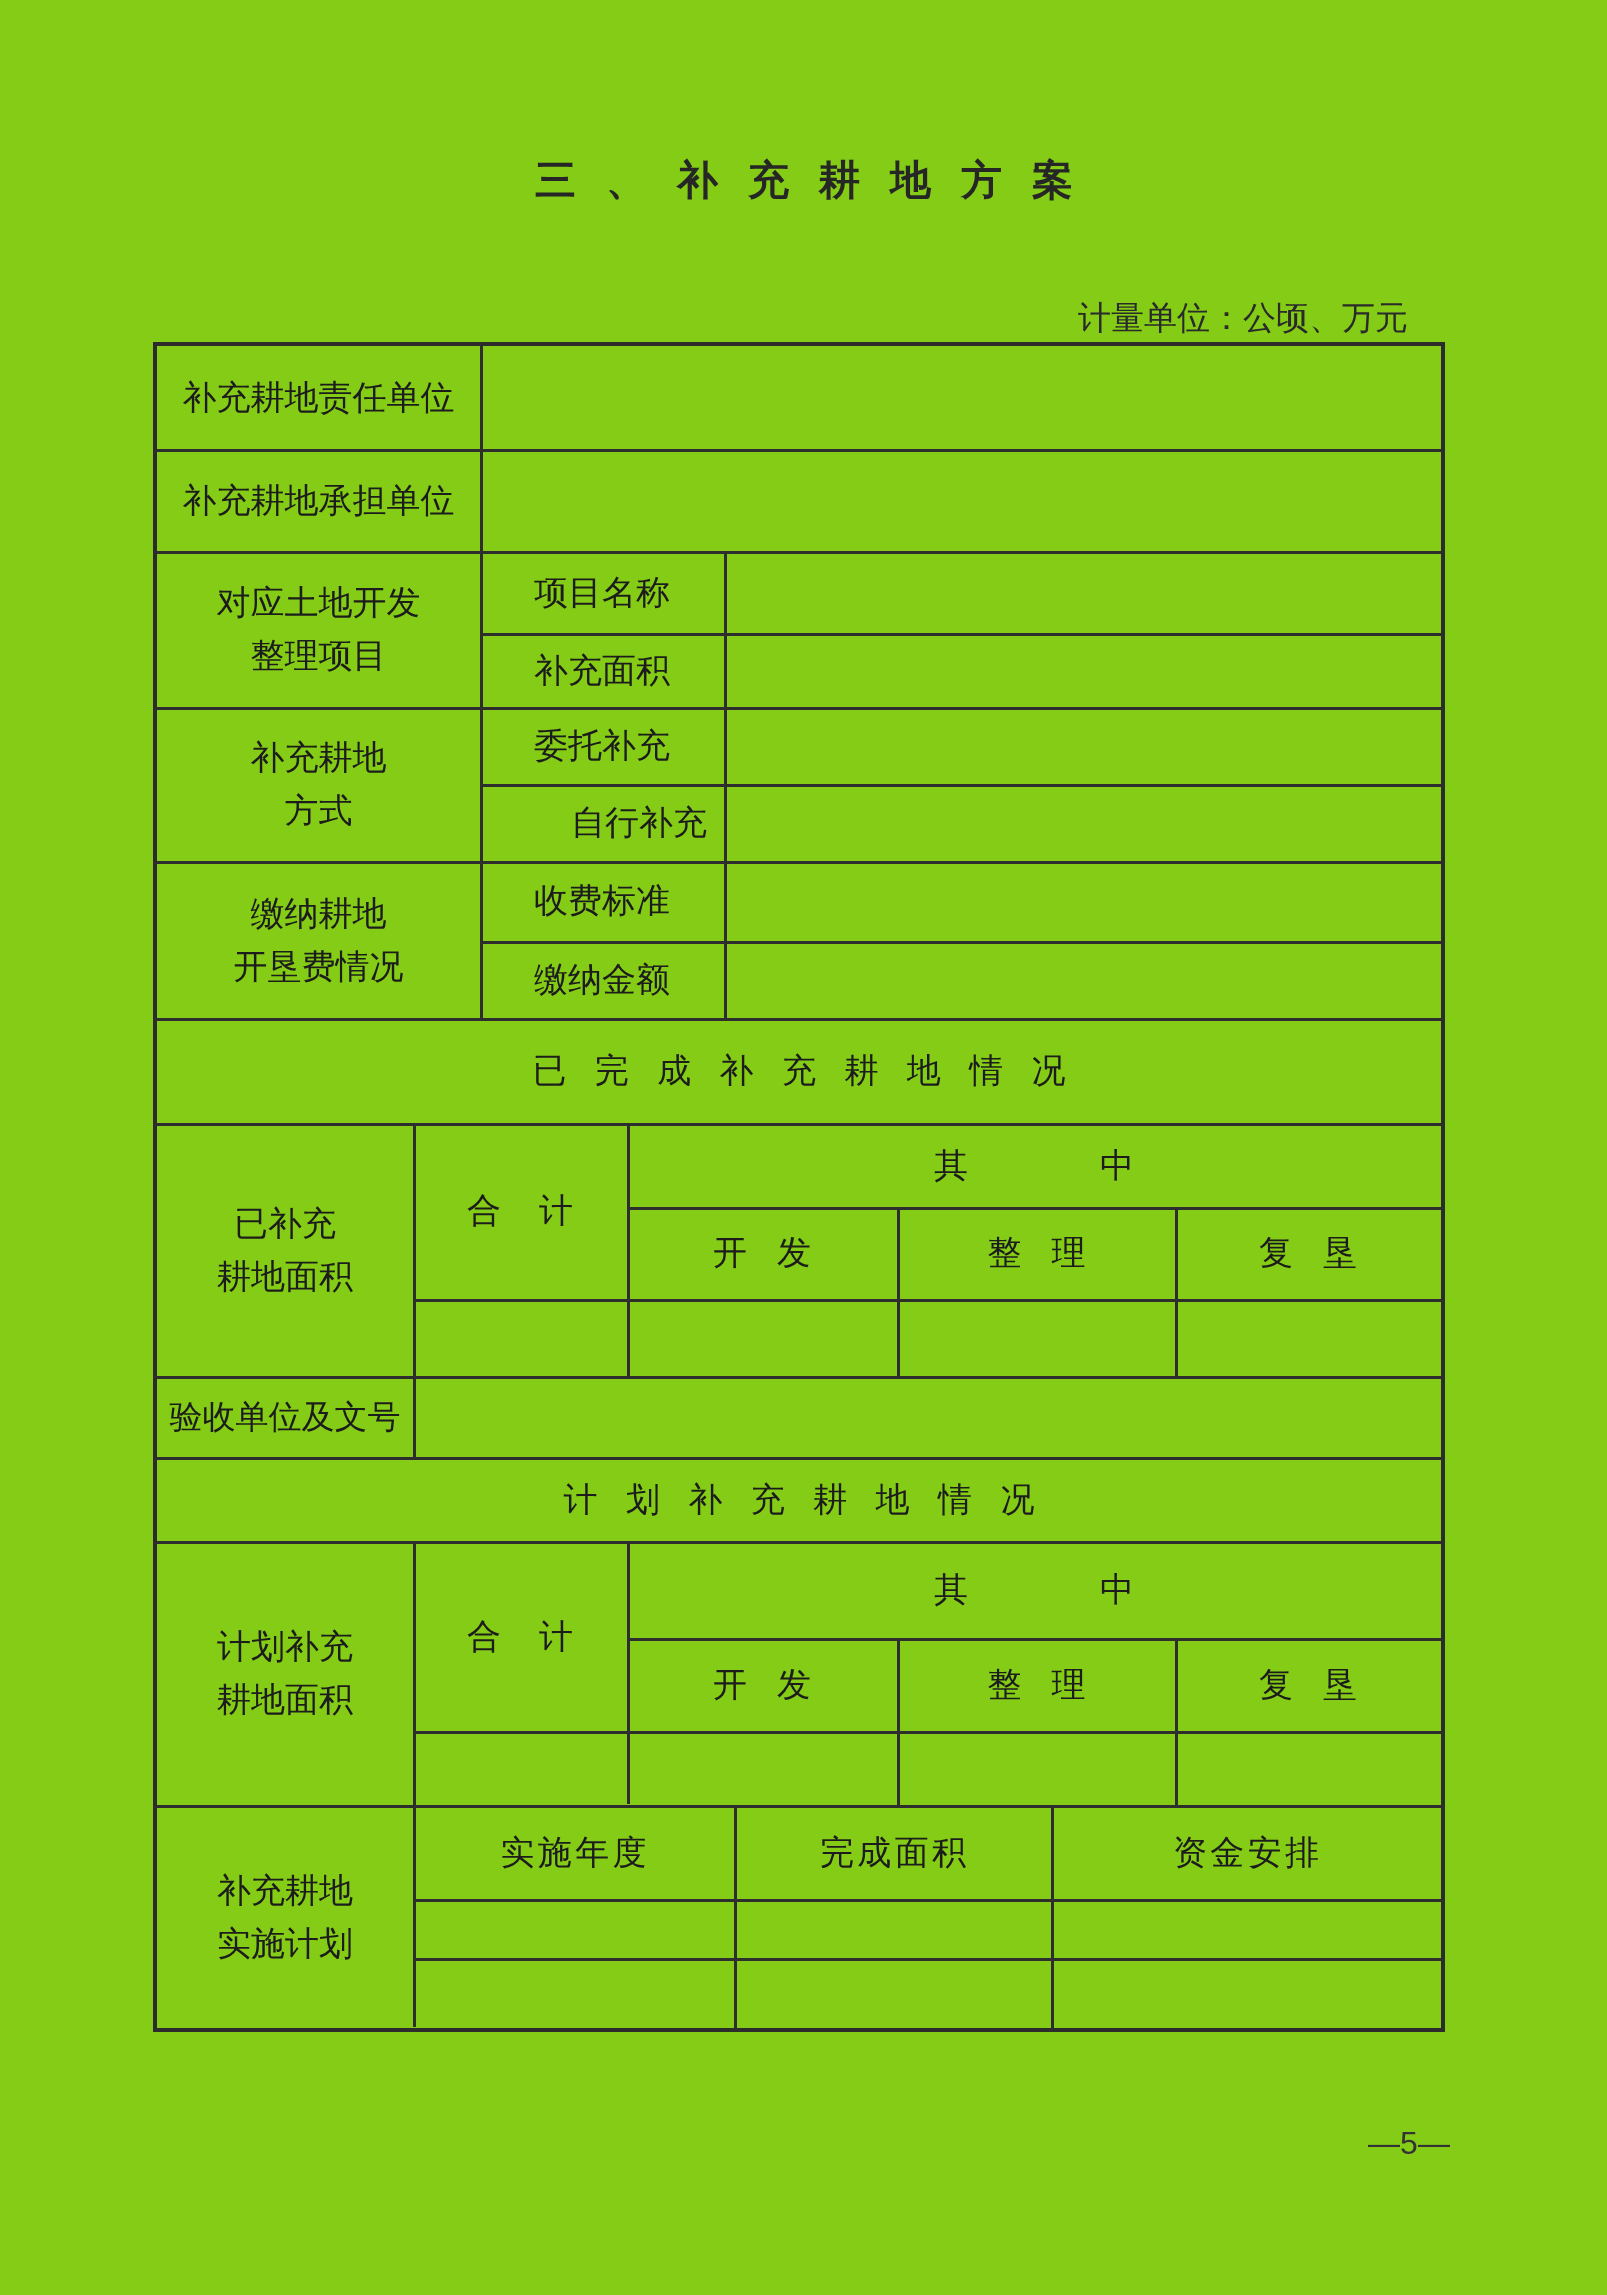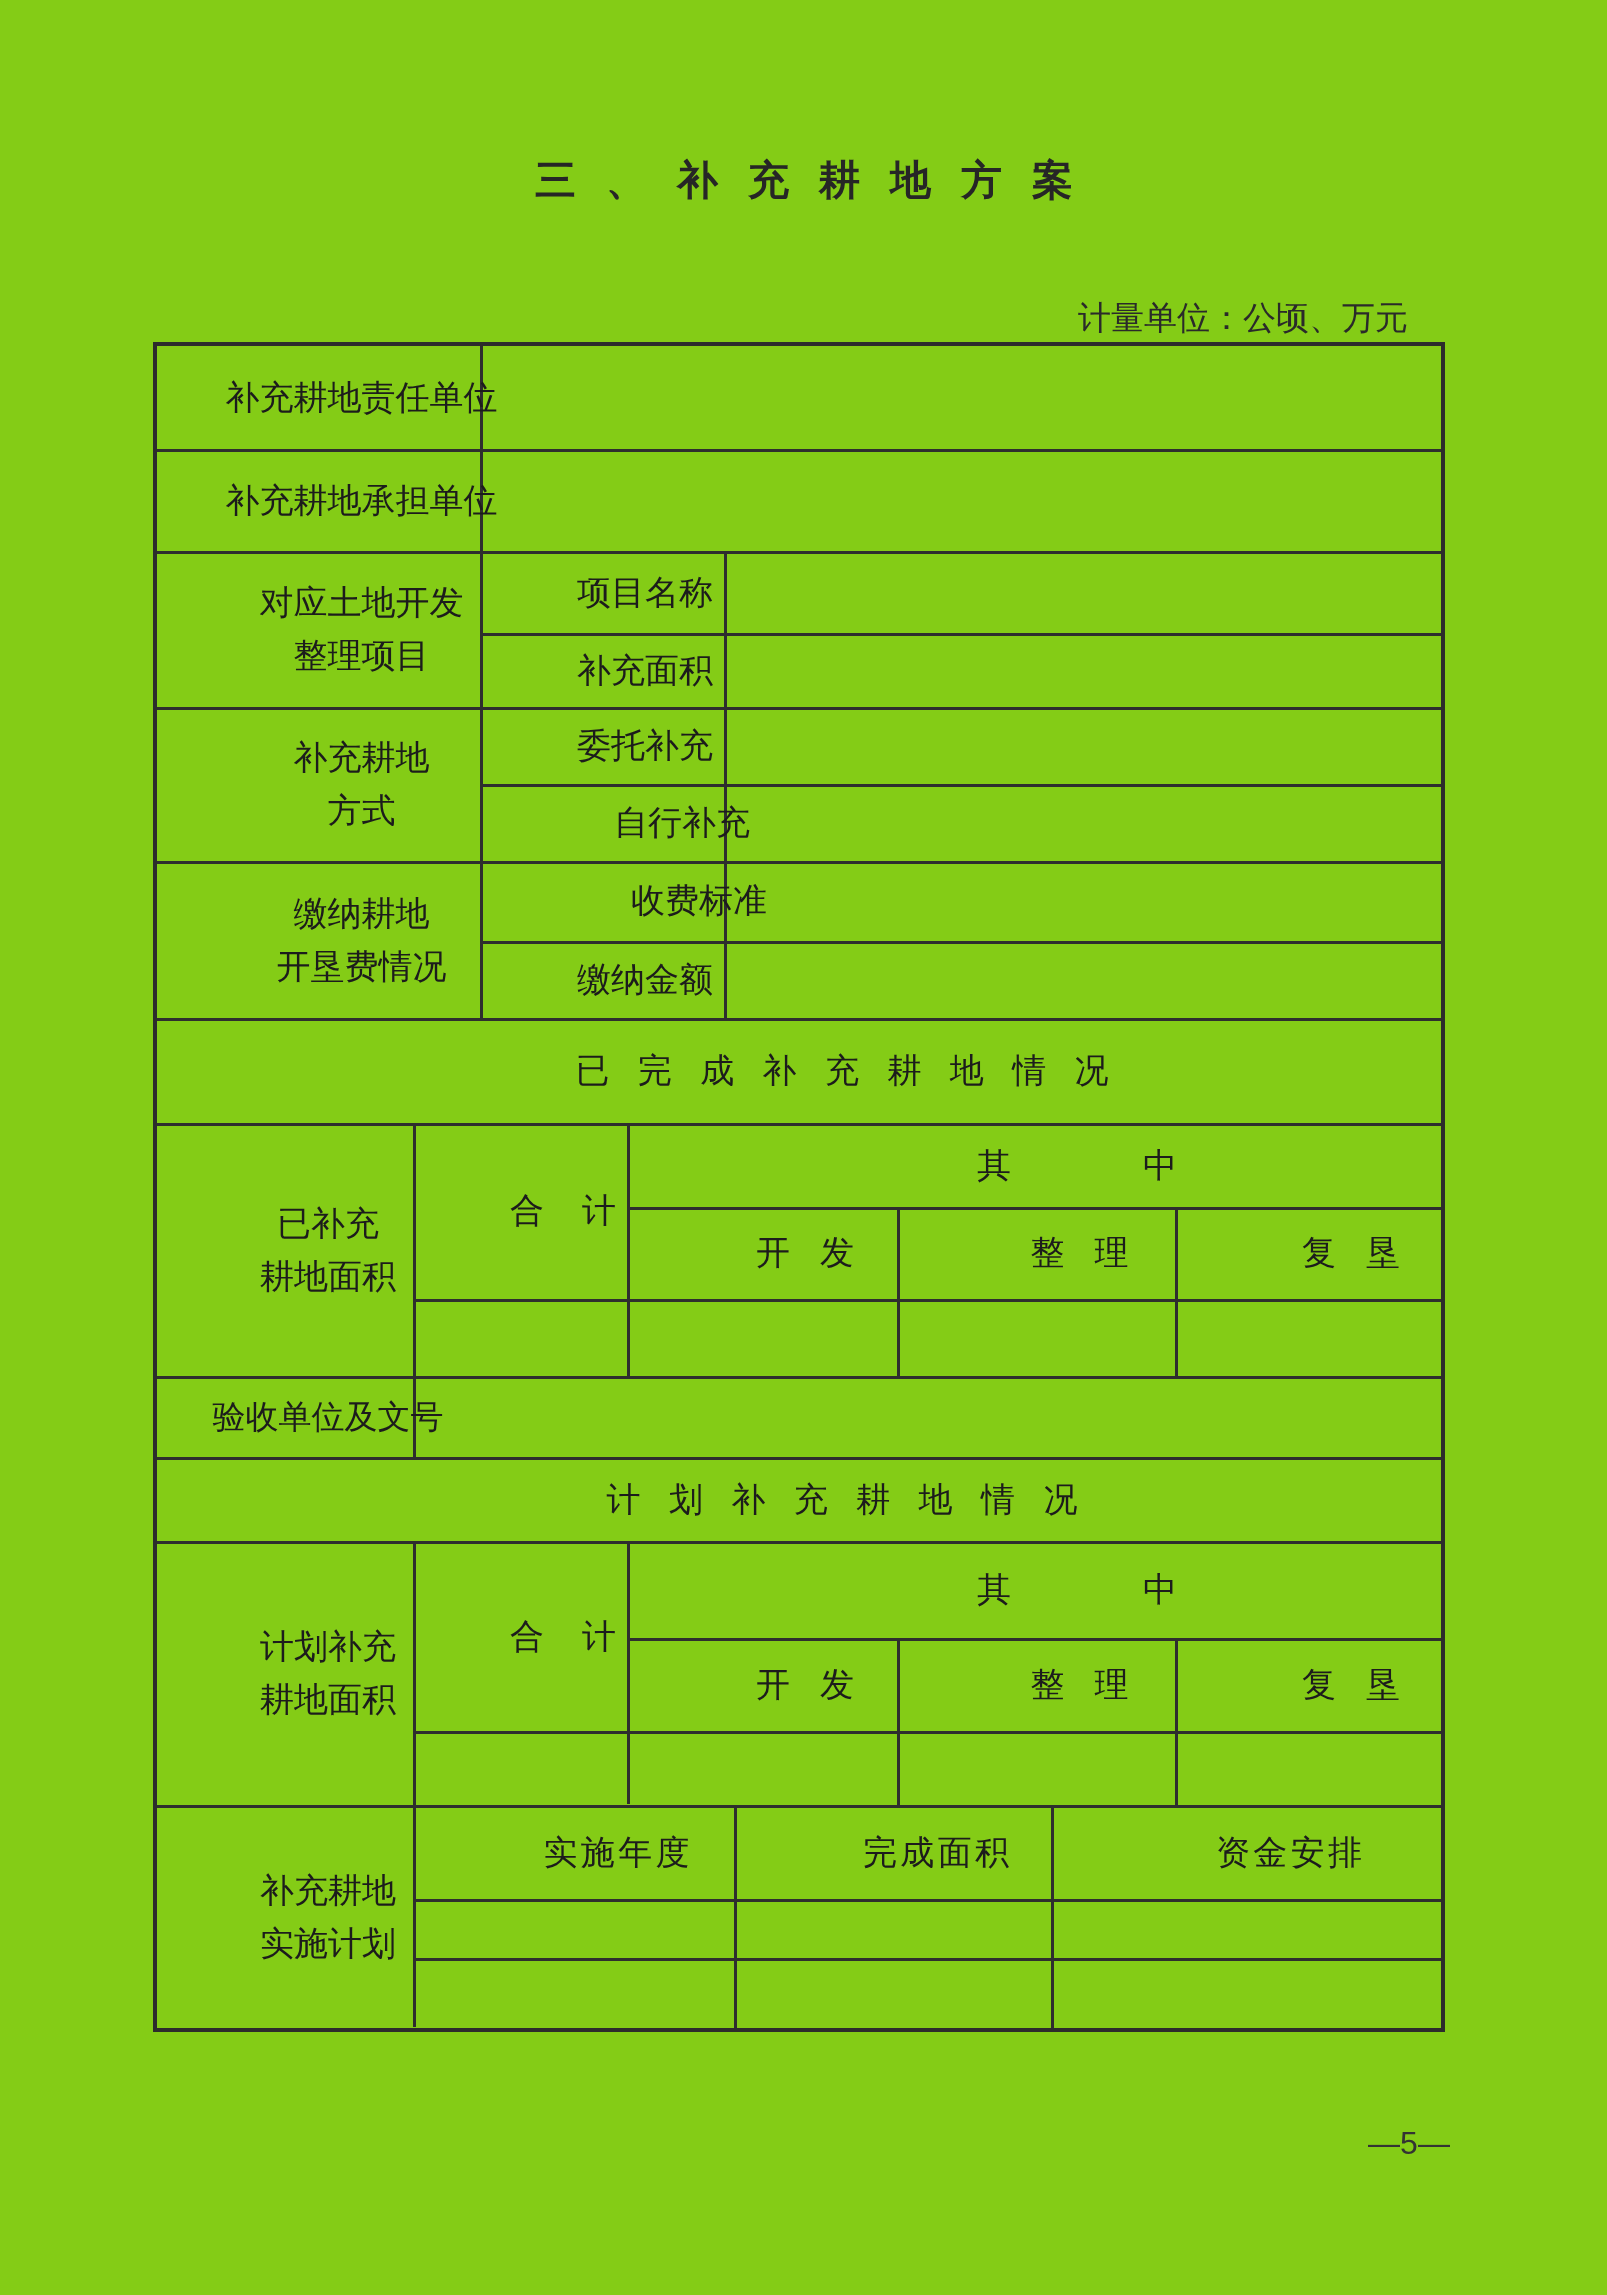--- a/index.html
+++ b/index.html
@@ -50,21 +50,20 @@
   .vl{position:absolute;width:3.3px;background:#2e2e2e;}
   .cell{
     position:absolute;
     display:flex;flex-direction:column;
     align-items:center;justify-content:center;
     text-align:center;
     font-size:34px;font-weight:500;
     color:#1c1c1c;
     line-height:1.55;
     white-space:nowrap;
-    padding-left:43px;
   }
   .cell.small{font-size:33px;}
   .blank{position:absolute;}
   .ls-head{letter-spacing:28.4px;text-indent:28.4px;}
   .ls-pair-wide{letter-spacing:132px;text-indent:132px;}
   .ls-pair{letter-spacing:38px;text-indent:38px;}
   .ls-sub{letter-spacing:30px;text-indent:30px;}
   .ls-tiny{letter-spacing:3.3px;text-indent:3.3px;}
 </style>
 </head>
@@ -133,21 +132,21 @@
     <div class="cell" style="left:323px;top:361px;width:244px;height:77px;">
       <span>委托补充</span>
     </div>
     <div class="cell" style="left:306px;top:438px;width:244px;height:77px;align-items:flex-end;">
       <span>自行补充</span>
     </div>
     <div class="cell" style="left:0;top:515px;width:323px;height:157px;">
       <span>缴纳耕地</span>
       <span>开垦费情况</span>
     </div>
-    <div class="cell" style="left:323px;top:515px;width:244px;height:79px;align-items:flex-end;">
+    <div class="cell" style="left:323px;top:515px;width:244px;height:79px;">
       <span>收费标准</span>
     </div>
     <div class="cell" style="left:323px;top:595px;width:244px;height:77px;">
       <span>缴纳金额</span>
     </div>
 
     <div class="cell ls-head" style="left:0;top:672px;width:1284px;height:105px;">
       <span>已完成补充耕地情况</span>
     </div>
     <div class="cell" style="left:0;top:777px;width:256px;height:253px;">

